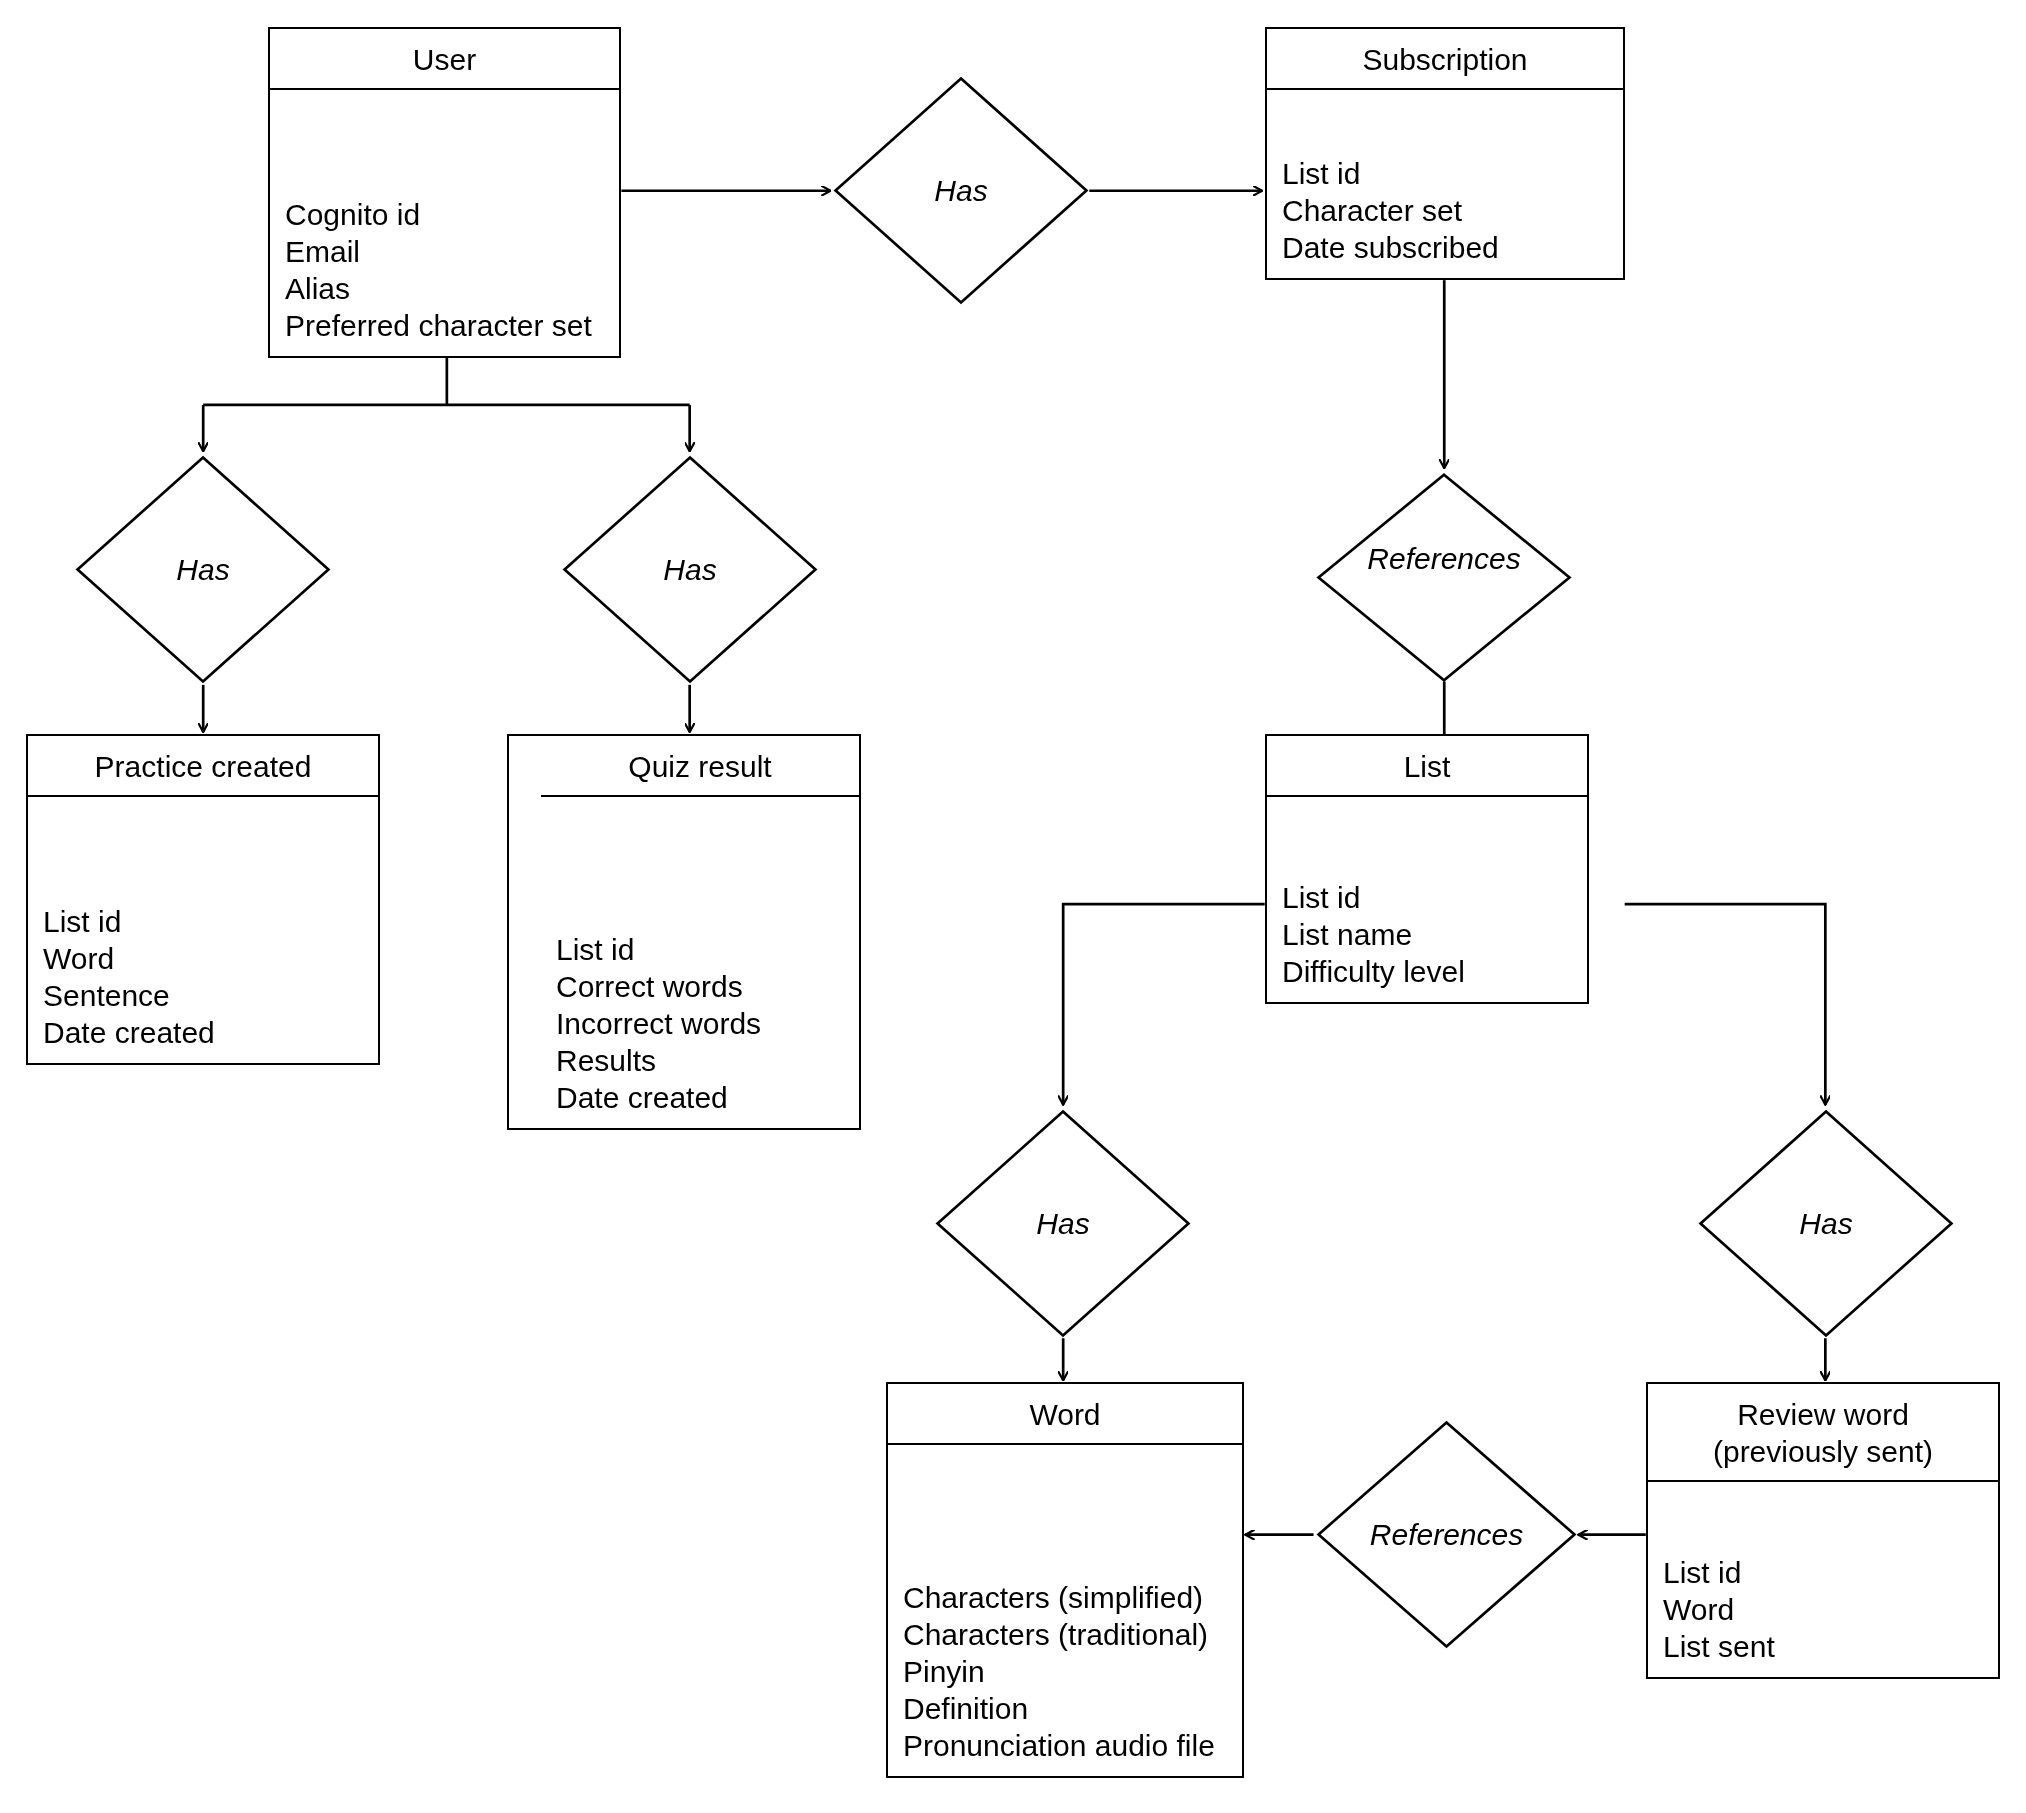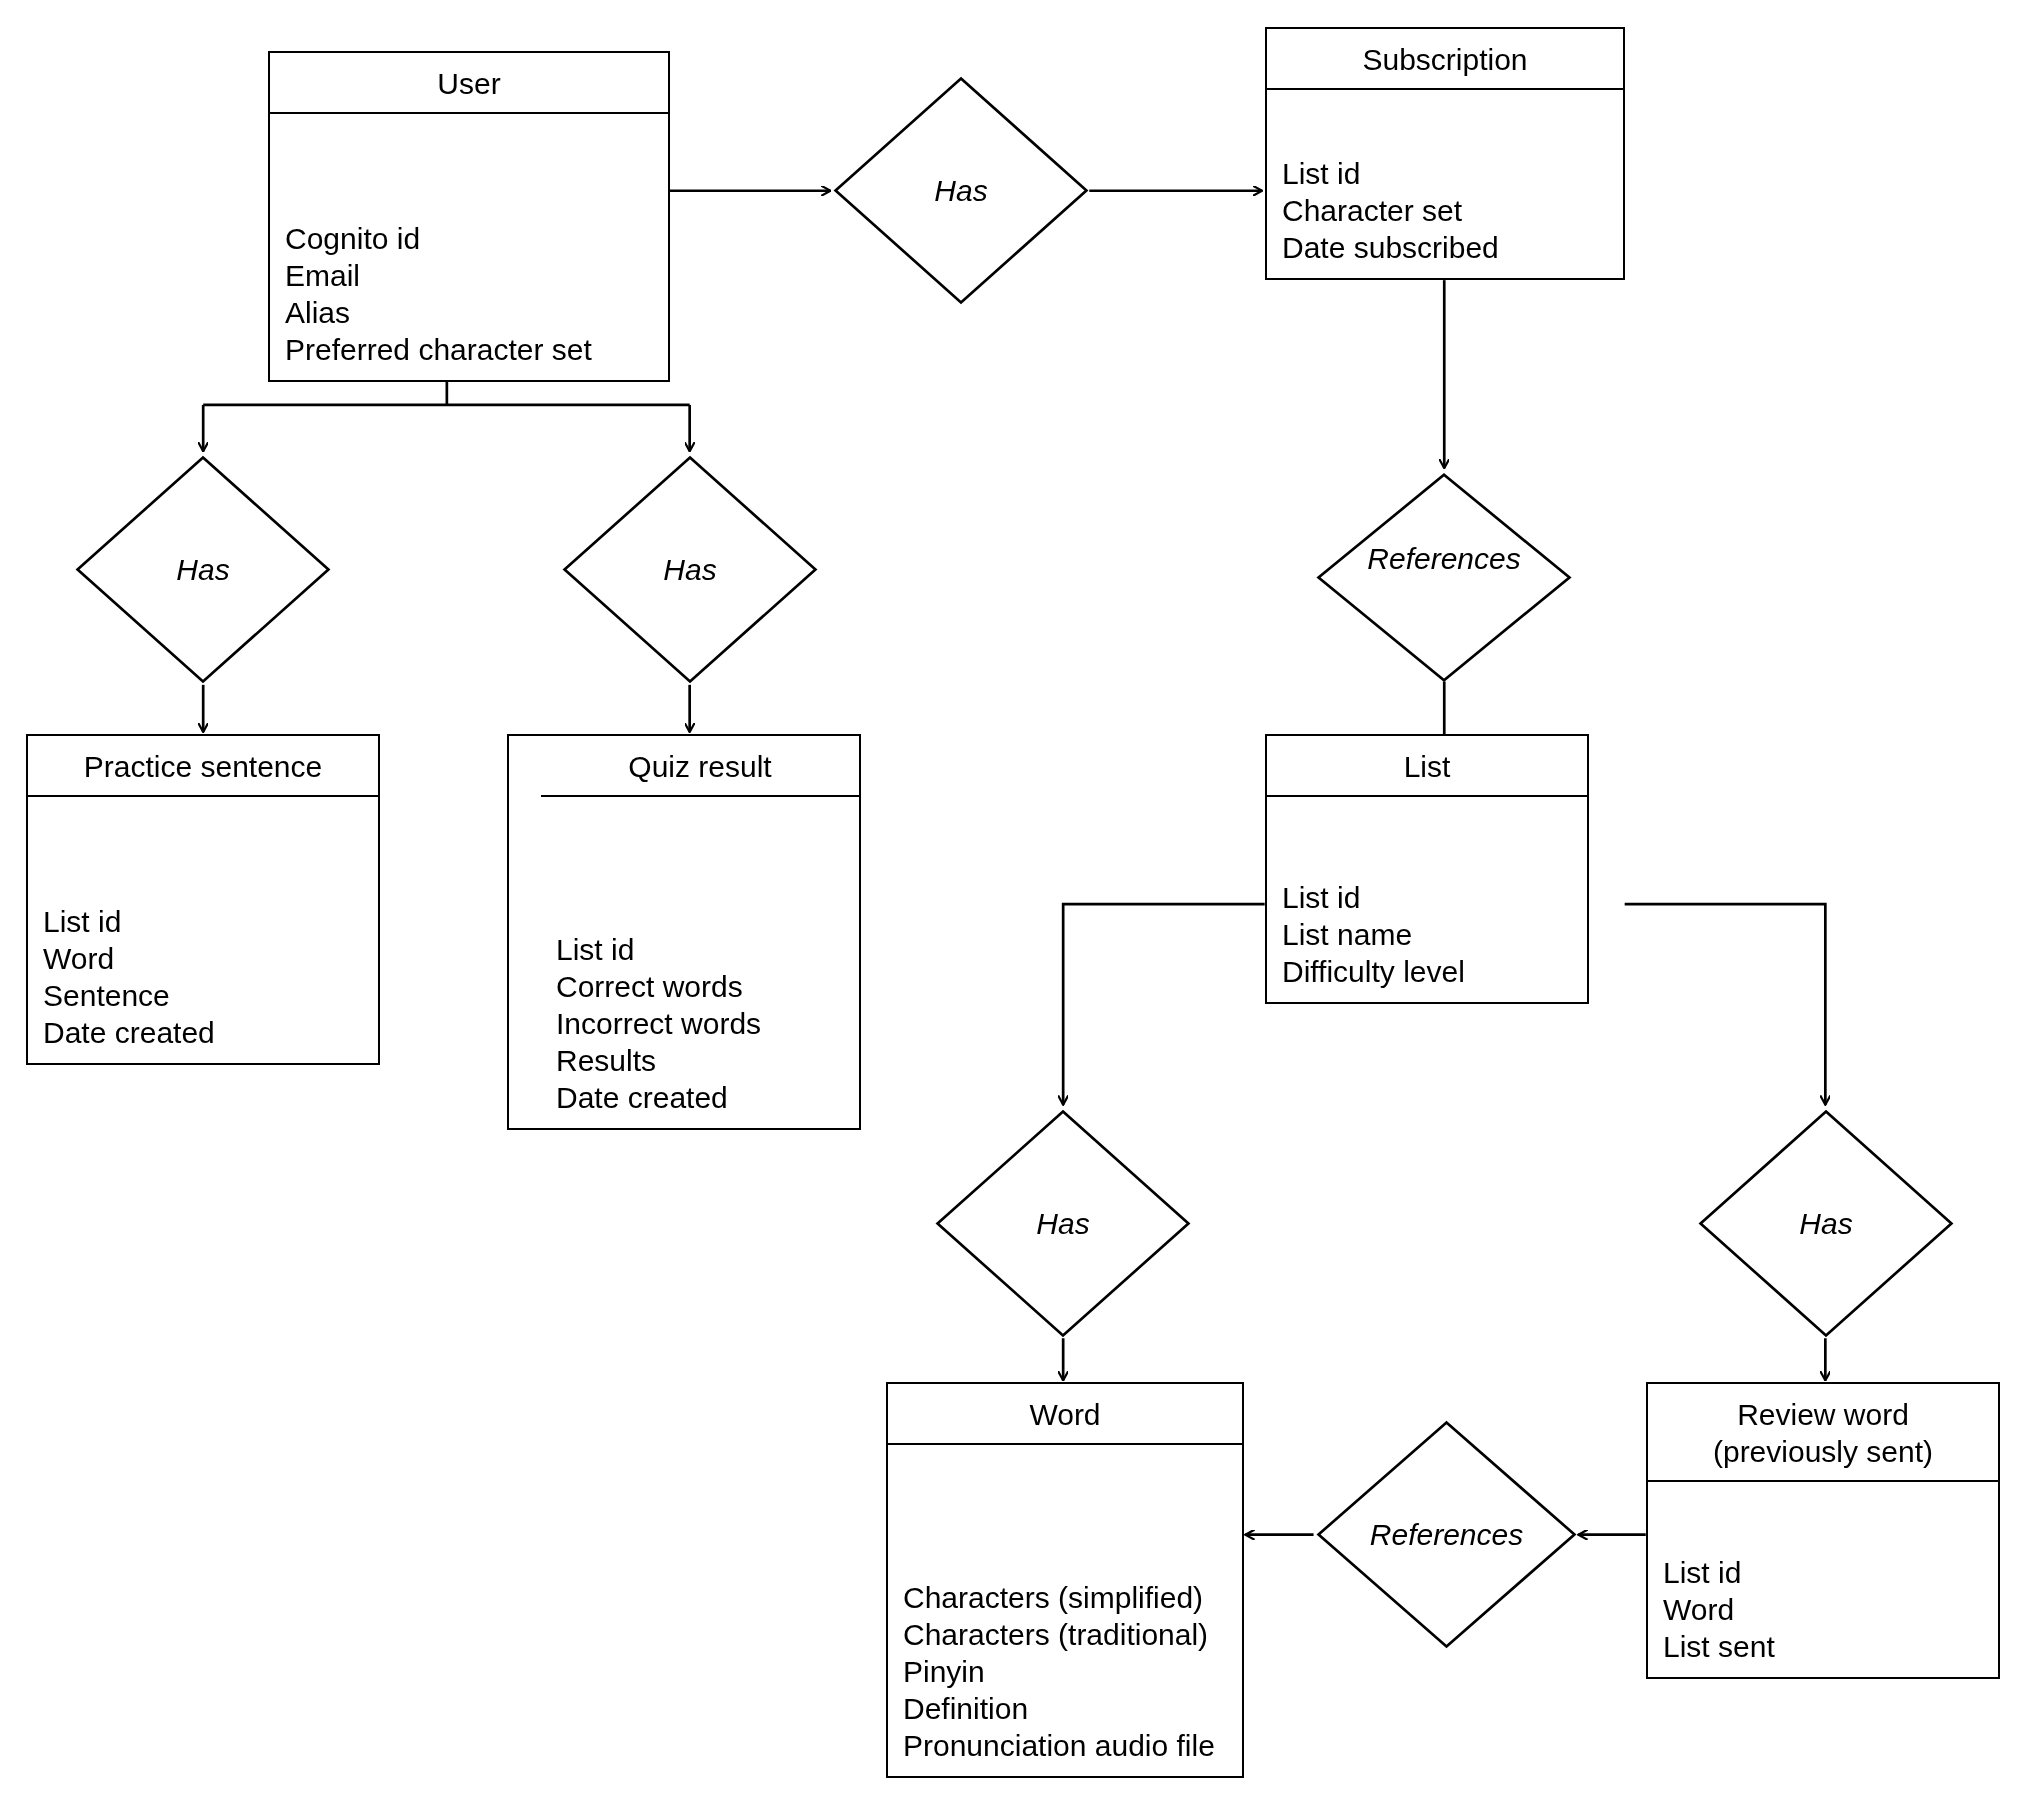--- a/index.html
+++ b/index.html
@@ -119,41 +119,41 @@
       <path d="M 1261 1587 L 1261 1637" marker-end="url(#arrow)"></path>
 
       <path d="M 2165 1587 L 2165 1637" marker-end="url(#arrow)"></path>
 
       <path d="M 1952 1820 L 1872 1820" marker-end="url(#arrow)"></path>
 
       <path d="M 1558 1820 L 1477 1820" marker-end="url(#arrow)"></path>
     </g>
   </svg>
 
-  <div class="entity" style="left:268px; top:27px; width:402px; height:331px;margin-top:24px;">
+  <div class="entity" style="left:268px; top:27px; width:353px; height:331px;">
     <div class="entity-title">User</div>
     <div class="entity-attrs">
       <div class="attr">Cognito id</div>
       <div class="attr">Email</div>
       <div class="attr">Alias</div>
       <div class="attr">Preferred character set</div>
     </div>
   </div>
 
   <div class="entity" style="left:1265px; top:27px; width:360px; height:253px;">
     <div class="entity-title">Subscription</div>
     <div class="entity-attrs">
       <div class="attr">List id</div>
       <div class="attr">Character set</div>
       <div class="attr">Date subscribed</div>
     </div>
   </div>
 
   <div class="entity" style="left:26px; top:734px; width:354px; height:331px;">
-    <div class="entity-title">Practice sentence</div>
+    <div class="entity-title">Practice created</div>
     <div class="entity-attrs">
       <div class="attr">List id</div>
       <div class="attr">Word</div>
       <div class="attr">Sentence</div>
       <div class="attr">Date created</div>
     </div>
   </div>
 
   <div class="entity" style="left:507px; top:734px; width:354px; height:396px;padding-left:32px;">
     <div class="entity-title">Quiz result</div>

